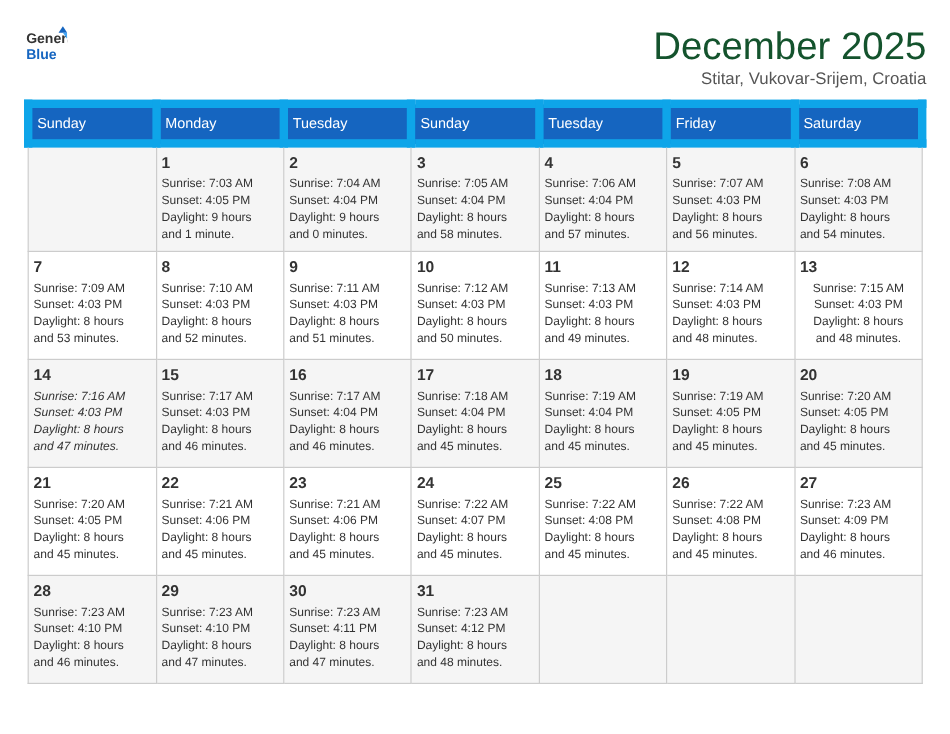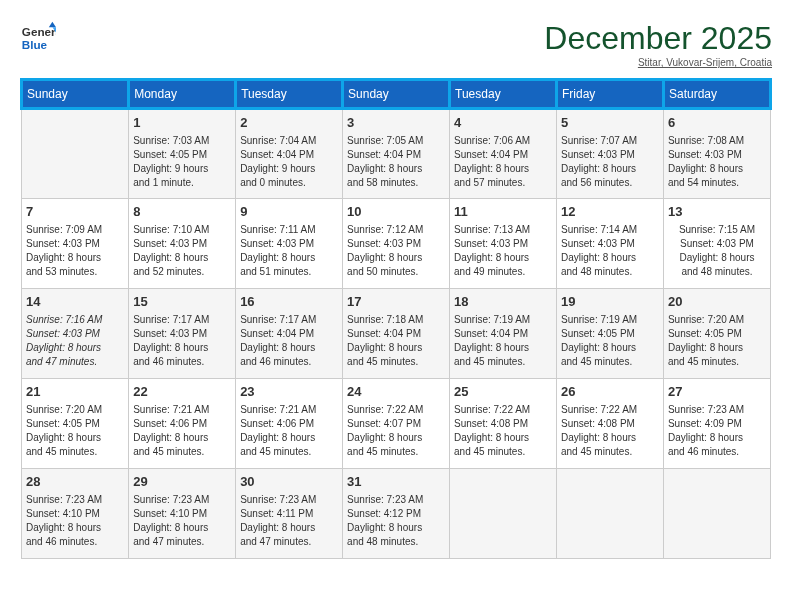--- a/index.html
+++ b/index.html
@@ -27,37 +27,36 @@
     }
     .title-block {
       text-align: right;
     }
     .month-title {
       font-size: 32px;
       font-weight: 300;
       color: #14532d;
     }
     .location-title {
-      font-size: 10px;
+      font-size: 14px;
       color: #555;
-      text-decoration: underline;
     }
     table {
       width: 100%;
       border-collapse: collapse;
       font-size: 11px;
     }
     thead tr th {
       background-color: #1565c0;
       color: #fff;
       padding: 6px 4px;
       text-align: left;
       font-size: 12px;
       font-weight: normal;
-      border: 3px solid #0ea5e9;
+      border: 7px solid #0ea5e9;
     }
     tbody tr td {
       border: 1px solid #ccc;
       vertical-align: top;
       padding: 4px;
       min-height: 80px;
       height: 90px;
       color: #333;
       line-height: 1.4;
     }

